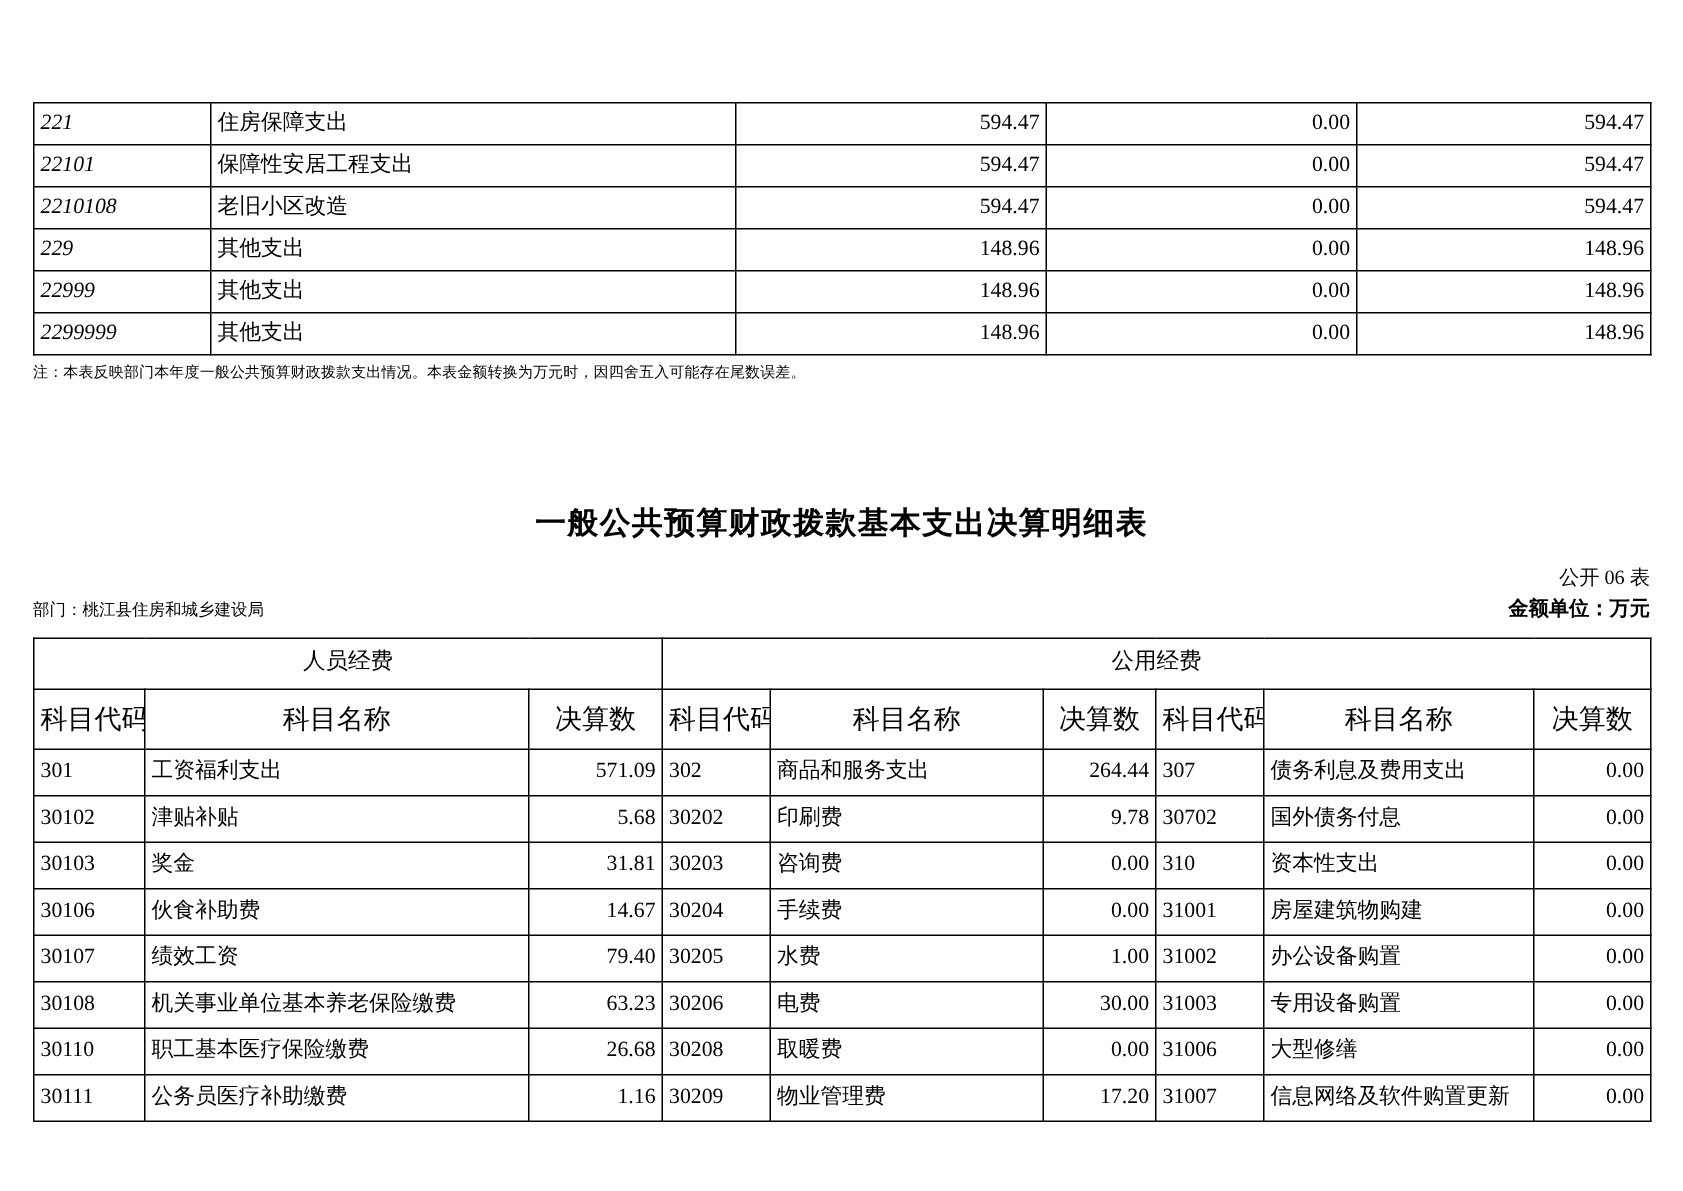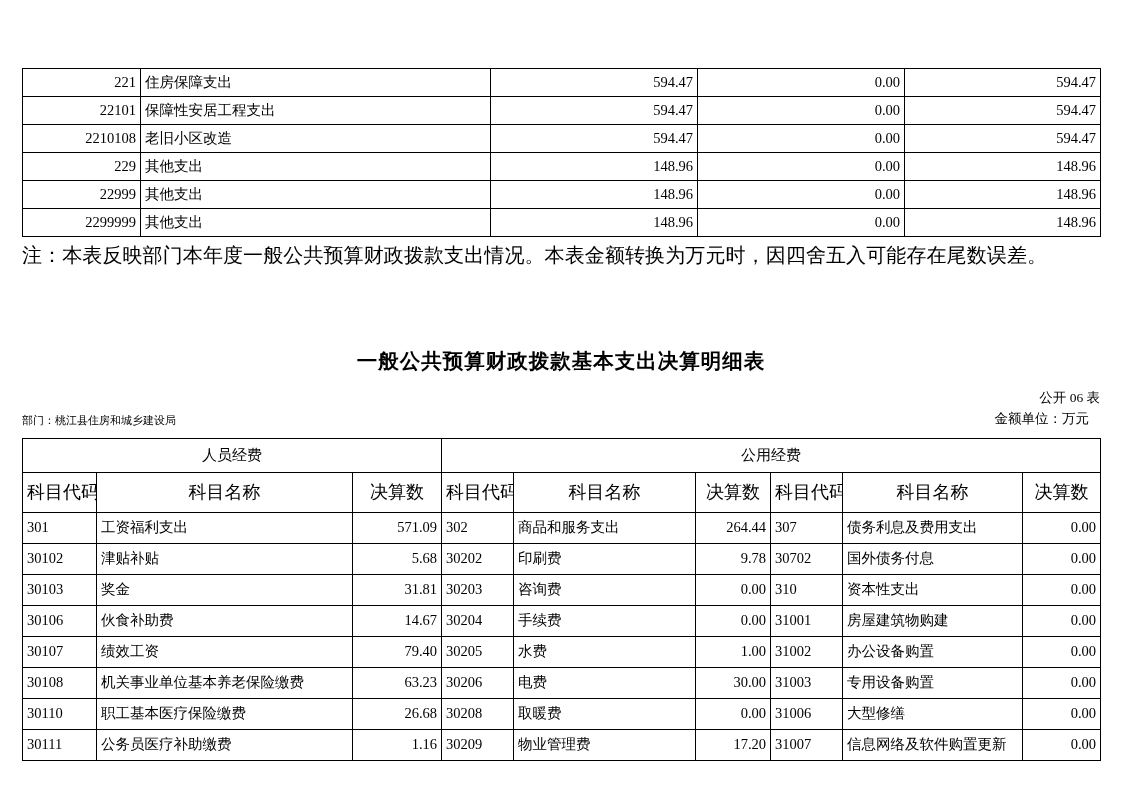--- a/index.html
+++ b/index.html
@@ -34,26 +34,26 @@
     font-weight: normal;
     font-size: 14.5px;
     line-height: 1.0;
     padding: 3px 4px 4px 4px;
     height: 20px;
     vertical-align: middle;
     white-space: nowrap;
     overflow: hidden;
   }
   .top-table { margin-top: 68px; }
-  .c-code { text-align: right; padding-left: 3px; }
+  .c-code { text-align: left; padding-left: 3px; font-style: italic; }
   .c-name { text-align: left; padding-left: 6px; }
   .num { text-align: right; padding-right: 8px; }
 
   .note {
-    font-size: 20px;
+    font-size: 10px;
     margin-top: 5px;
     line-height: 1.35;
     letter-spacing: 0.1px;
   }
 
   
   .doc-title {
     text-align: center;
     font-size: 20.5px;
     font-weight: bold;
@@ -75,23 +75,24 @@
   .meta-row2 {
     position: relative;
     height: 21px;
     margin-top: 2px;
   }
   .meta-left {
     font-size: 11px;
   }
   .meta-right2 {
     position: absolute;
-    right: 11px;
+    right: 0;
     top: 0;
     font-size: 13.5px;
+    font-weight: bold;
   }
 
   table.detail {
     border-collapse: collapse;
     table-layout: fixed;
     width: 1078px;
     margin-top: 7px;
   }
   table.detail td, table.detail th {
     border: 1px solid #000000;

